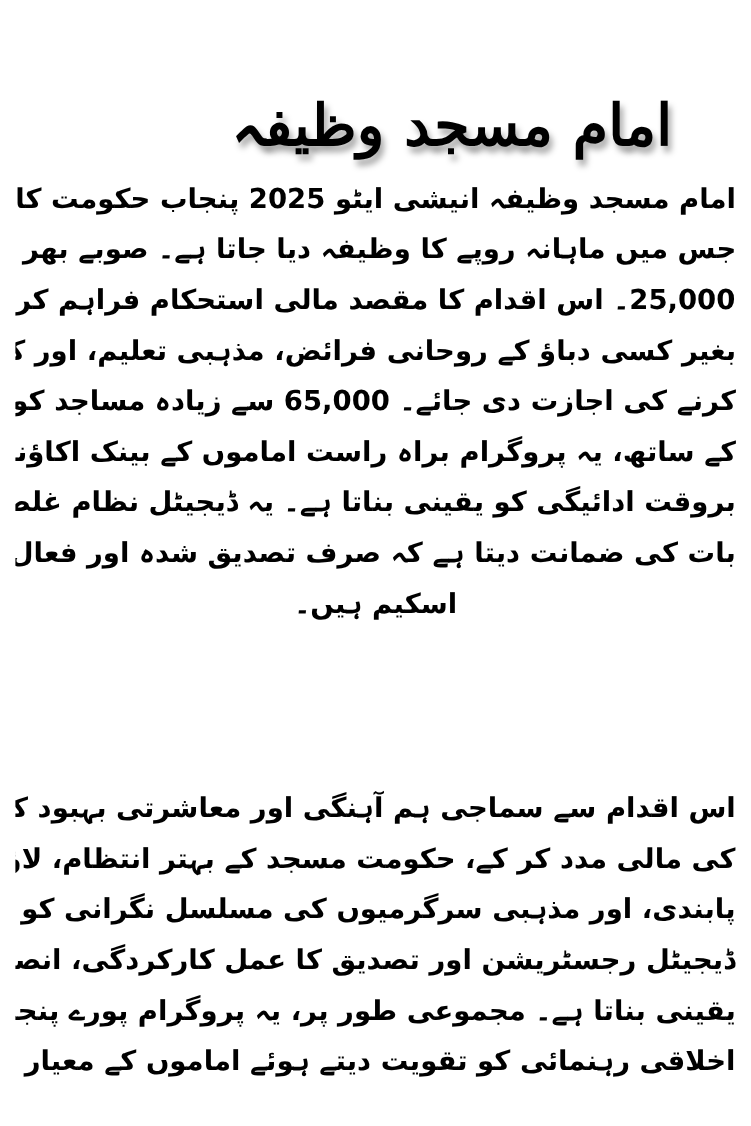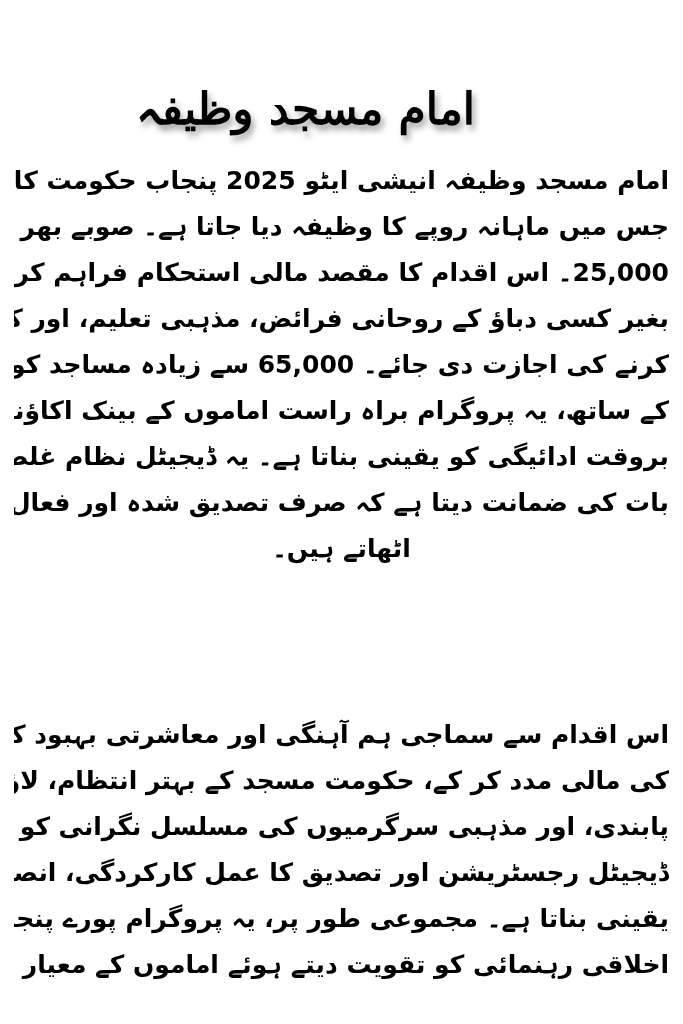--- a/index.html
+++ b/index.html
@@ -18,23 +18,22 @@
     .page {
       position: absolute;
       inset: 0;
       direction: rtl;
     }
     .title {
       position: absolute;
       top: 30px;
       left: 0;
       width: 611px;
-      text-align: center;
       font-family: "DejaVu Serif", serif;
-      font-size: 44px;
+      font-size: 52px;
       font-weight: bold;
       line-height: 100px;
       color: #000;
       text-shadow: 3px 5px 6px rgba(0,0,0,0.35);
       letter-spacing: 2px;
     }
     .para {
       position: absolute;
       left: 14px;
       width: 655px;
@@ -73,21 +72,21 @@
 
   <div class="para p1">
     <span class="line">امام مسجد وظیفہ انیشی ایٹو 2025 پنجاب حکومت کا ایک بڑا فلاحی پروگرام ہے،</span>
     <span class="line">جس میں ماہانہ روپے کا وظیفہ دیا جاتا ہے۔ صوبے بھر کے رجسٹرڈ اماموں کو</span>
     <span class="line">25,000۔ اس اقدام کا مقصد مالی استحکام فراہم کرنا ہے، جس سے اماموں کو</span>
     <span class="line">بغیر کسی دباؤ کے روحانی فرائض، مذہبی تعلیم، اور کمیونٹی رہنمائی پر توجہ مرکوز</span>
     <span class="line">کرنے کی اجازت دی جائے۔ 65,000 سے زیادہ مساجد کو ڈیجیٹل میپ کرنے</span>
     <span class="line">کے ساتھ، یہ پروگرام براہ راست اماموں کے بینک اکاؤنٹس میں شفاف اور</span>
     <span class="line">بروقت ادائیگی کو یقینی بناتا ہے۔ یہ ڈیجیٹل نظام غلط استعمال کو روکتا ہے اور اس</span>
     <span class="line">بات کی ضمانت دیتا ہے کہ صرف تصدیق شدہ اور فعال امام ہی اس اسکیم سے فائدہ</span>
-    <span class="line center">اٹھاتے ہیں۔</span>
+    <span class="line center">اسکیم ہیں۔</span>
   </div>
 
   <div class="para p2">
     <span class="line">اس اقدام سے سماجی ہم آہنگی اور معاشرتی بہبود کو بھی تقویت ملتی ہے۔ اماموں</span>
     <span class="line">کی مالی مدد کر کے، حکومت مسجد کے بہتر انتظام، لاؤڈ اسپیکر ایکٹ جیسے ضوابط کی</span>
     <span class="line">پابندی، اور مذہبی سرگرمیوں کی مسلسل نگرانی کو فروغ دیتی ہے۔ مکمل طور پر</span>
     <span class="line">ڈیجیٹل رجسٹریشن اور تصدیق کا عمل کارکردگی، انصاف پسندی اور شفافیت کو</span>
     <span class="line">یقینی بناتا ہے۔ مجموعی طور پر، یہ پروگرام پورے پنجاب میں امن، تعلیم اور</span>
     <span class="line right">اخلاقی رہنمائی کو تقویت دیتے ہوئے اماموں کے معیار زندگی کو بلند کرتا ہے۔</span>
   </div>

